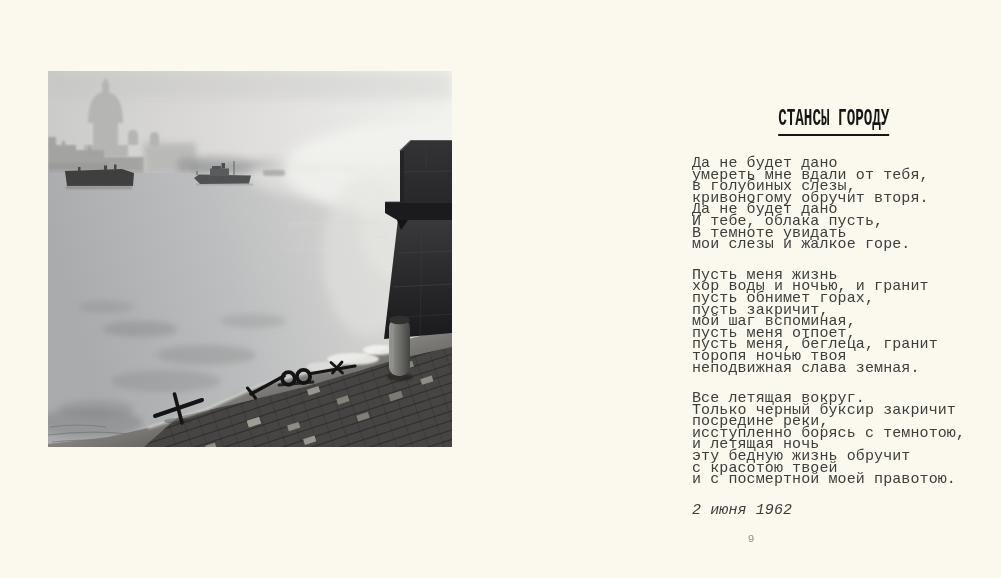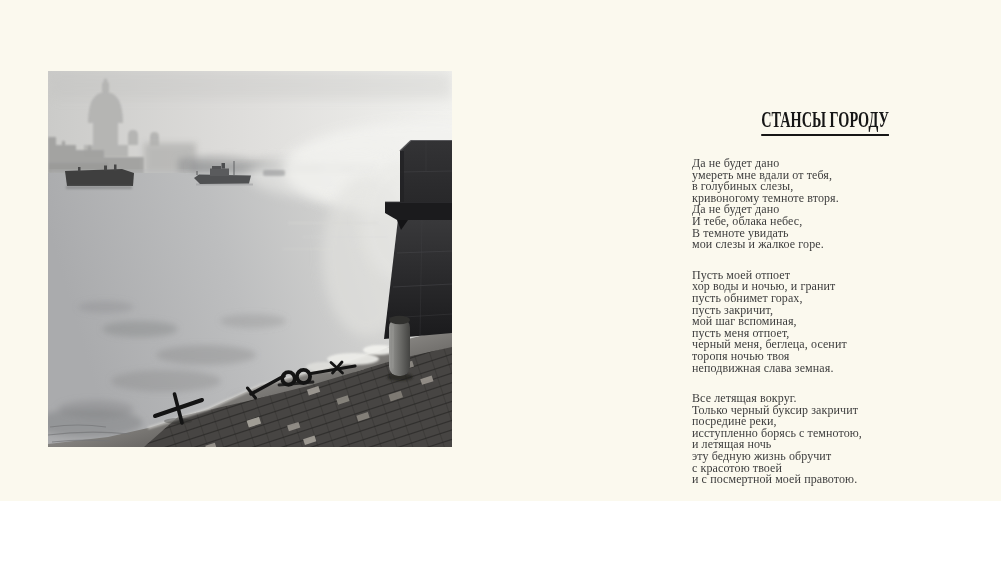--- a/index.html
+++ b/index.html
@@ -1,27 +1,27 @@
 <!DOCTYPE html>
 <html><head>
 <meta charset="utf-8">
 <style>
   html,body{margin:0;padding:0}
-  .spread{position:relative;width:1001px;height:501px;background:#fbf9ee;overflow:hidden;
-          font-family:Liberation Serif, serif;}
+  .spread{position:relative;width:1001px;height:578px;background:#fbf9ee;overflow:hidden;
+          font-family:Liberation Mono, monospace;}
   .page{position:absolute;top:0;height:578px;}
   .page-left{left:0;width:500px;}
   .page-right{left:500px;width:501px;}
   .photo{position:absolute;left:48px;top:71px;width:404px;height:376px;}
   .photo svg{display:block;width:100%;height:100%;}
   .title-wrap{position:absolute;top:108px;right:112px;white-space:nowrap;}
   .title{display:inline-block;font-size:23px;font-weight:700;color:#161616;line-height:1;
          padding-bottom:3px;border-bottom:2px solid #161616;
          transform:scaleX(.62);transform-origin:100% 0;}
-  .poem{position:absolute;left:692px;top:158px;font-size:12px;line-height:11.6px;
+  .poem{position:absolute;left:692px;top:158px;font-size:15px;line-height:11.6px;
         color:#3d3d3d;letter-spacing:.1px;}
   .stanza{margin:0 0 19px 0;}
   .poem-line{display:block;}
   .date{font-style:italic;margin-top:4px;color:#3d3d3d;}
   .pageno{position:absolute;left:501px;top:533px;width:500px;text-align:center;
           font-size:11px;color:#8f8f8f;}
 </style>
 </head>
 <body>
 
@@ -278,34 +278,34 @@
     <div class="title-wrap">
       <span class="title">СТАНСЫ ГОРОДУ</span>
     </div>
   </div>
 
   <div class="poem">
     <div class="stanza">
         <span class="poem-line">Да не будет дано</span>
         <span class="poem-line">умереть мне вдали от тебя,</span>
         <span class="poem-line">в голубиных слезы,</span>
-        <span class="poem-line">кривоногому темноте вторя.</span>
+        <span class="poem-line">кривоногому обручит вторя.</span>
         <span class="poem-line">Да не будет дано</span>
-        <span class="poem-line">И тебе, облака небес,</span>
+        <span class="poem-line">И тебе, облака пусть,</span>
         <span class="poem-line">В темноте увидать</span>
         <span class="poem-line">мои слезы и жалкое горе.</span>
       </div>
     <div class="stanza">
-        <span class="poem-line">Пусть моей отпоет</span>
+        <span class="poem-line">Пусть меня жизнь</span>
         <span class="poem-line">хор воды и ночью, и гранит</span>
         <span class="poem-line">пусть обнимет горах,</span>
         <span class="poem-line">пусть закричит,</span>
         <span class="poem-line">мой шаг вспоминая,</span>
         <span class="poem-line">пусть меня отпоет,</span>
-        <span class="poem-line">черный меня, беглеца, осенит</span>
+        <span class="poem-line">пусть меня, беглеца, гранит</span>
         <span class="poem-line">торопя ночью твоя</span>
         <span class="poem-line">неподвижная слава земная.</span>
       </div>
     <div class="stanza">
         <span class="poem-line">Все летящая вокруг.</span>
         <span class="poem-line">Только черный буксир закричит</span>
         <span class="poem-line">посредине реки,</span>
         <span class="poem-line">исступленно борясь с темнотою,</span>
         <span class="poem-line">и летящая ночь</span>
         <span class="poem-line">эту бедную жизнь обручит</span>

